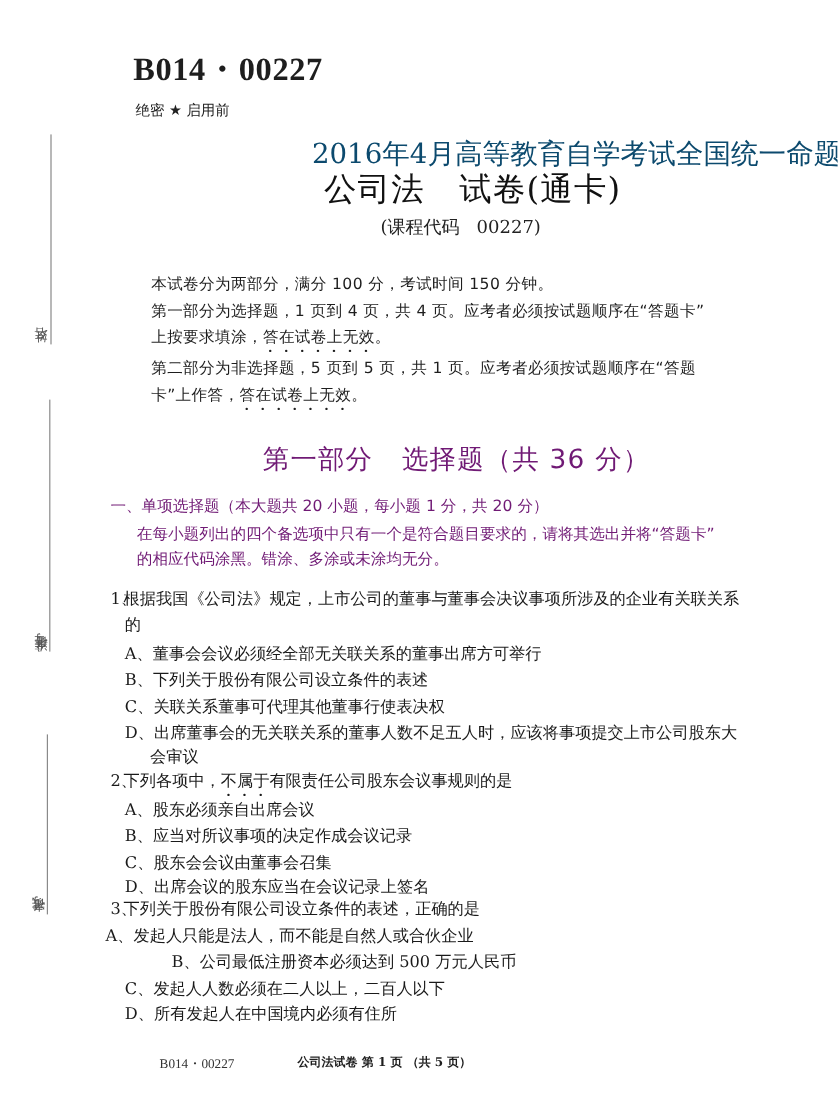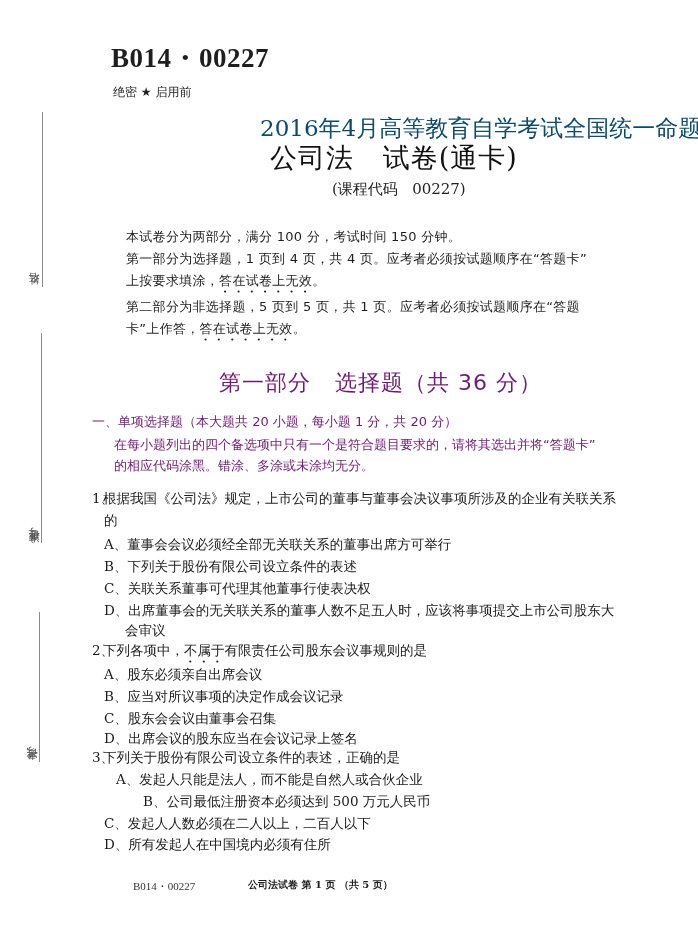--- a/index.html
+++ b/index.html
@@ -37,21 +37,21 @@
       font-size: 23px;
       color: #0c4a6e;
     }
     .paper-title {
       left: 270px; top: 140px;
       font-size: 27px;
       color: #111;
       letter-spacing: 1px;
     }
     .course-code {
-      left: 332px; top: 180px;
+      left: 317px; top: 180px;
       font-size: 15px;
       color: #222;
     }
 
     
     .intro {
       left: 98px;
       font-size: 13px;
       font-family: "DejaVu Sans", sans-serif;
       color: #1e1e1e;
@@ -177,21 +177,21 @@
 </div>
 <div class="abs q-text" style="left:104px; top:710px;">
   <span>C、</span><span>股东会会议由董事会召集</span>
 </div>
 <div class="abs q-text" style="left:104px; top:730px;">
   <span>D、</span><span>出席会议的股东应当在会议记录上签名</span>
 </div>
 
 <div class="abs q-text" style="left:92px; top:749px;">3、</div>
 <div class="abs q-text" style="left:103px; top:749px;">下列关于股份有限公司设立条件的表述，正确的是</div>
-<div class="abs q-text" style="left:116px; top:771px;text-align:right;">
+<div class="abs q-text" style="left:88px; top:771px;text-align:right;">
   <span>A、</span><span>发起人只能是法人，而不能是自然人或合伙企业</span>
 </div>
 <div class="abs q-text" style="left:104px; top:793px;margin-left:39px;">
   <span>B、</span><span>公司最低注册资本必须达到 500 万元人民币</span>
 </div>
 <div class="abs q-text" style="left:104px; top:815px;">
   <span>C、</span><span>发起人人数必须在二人以上，二百人以下</span>
 </div>
 <div class="abs q-text" style="left:104px; top:836px;">
   <span>D、</span><span>所有发起人在中国境内必须有住所</span>

